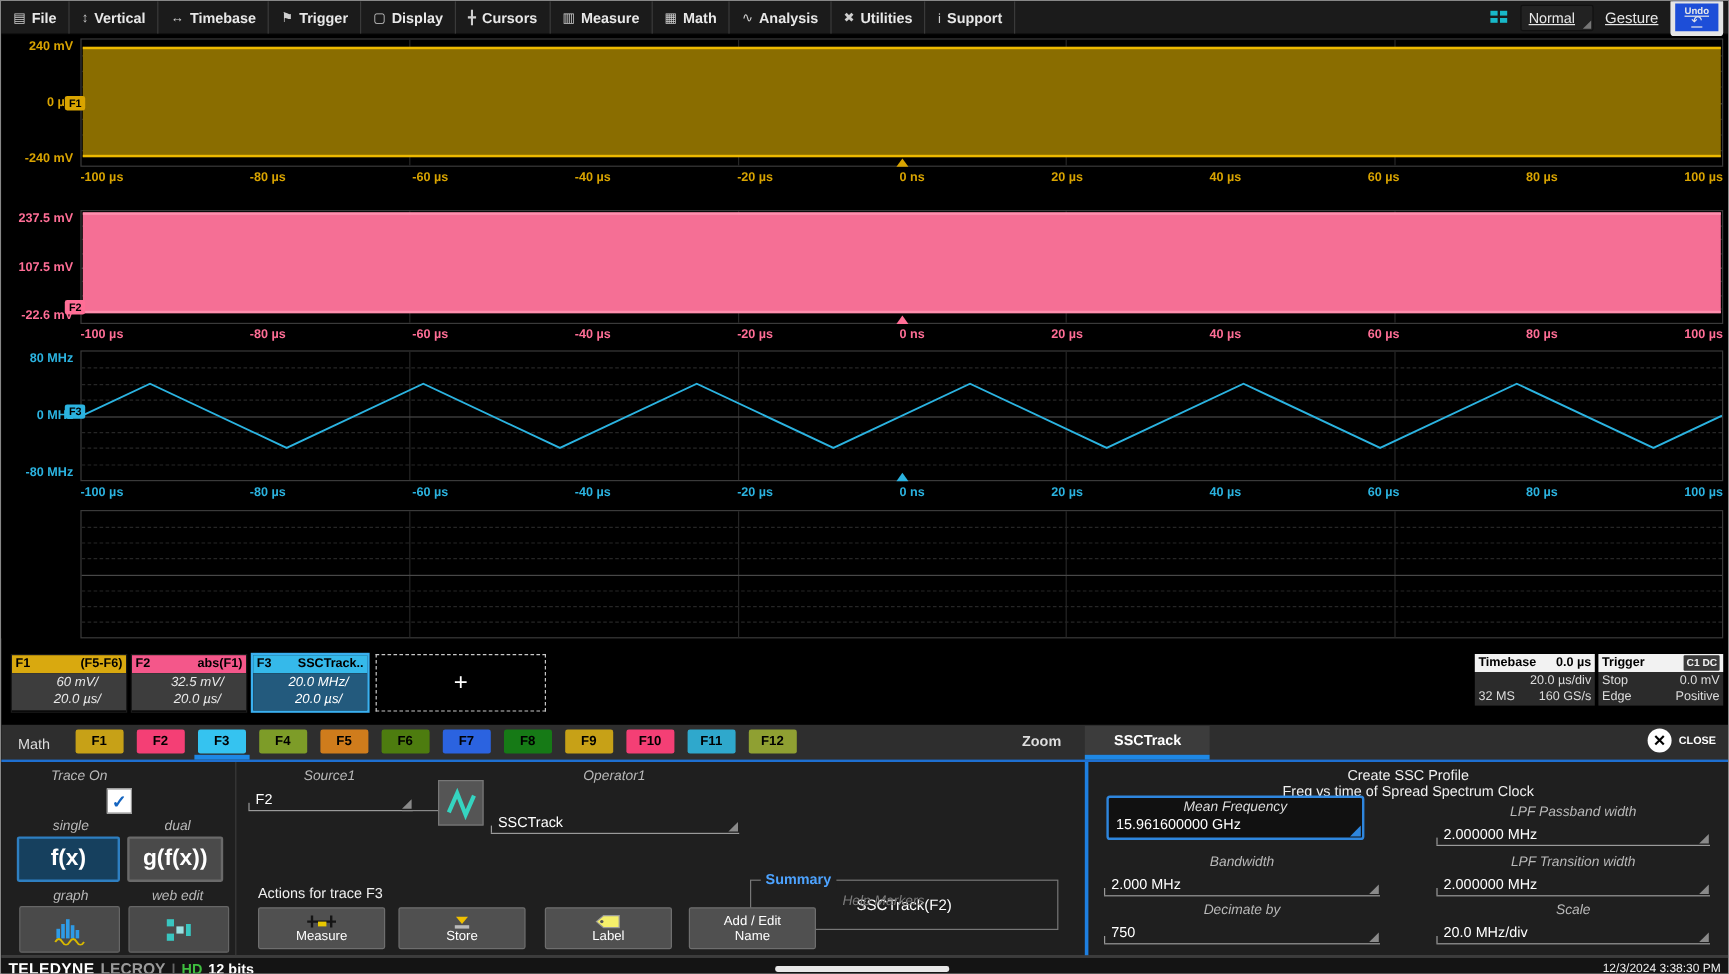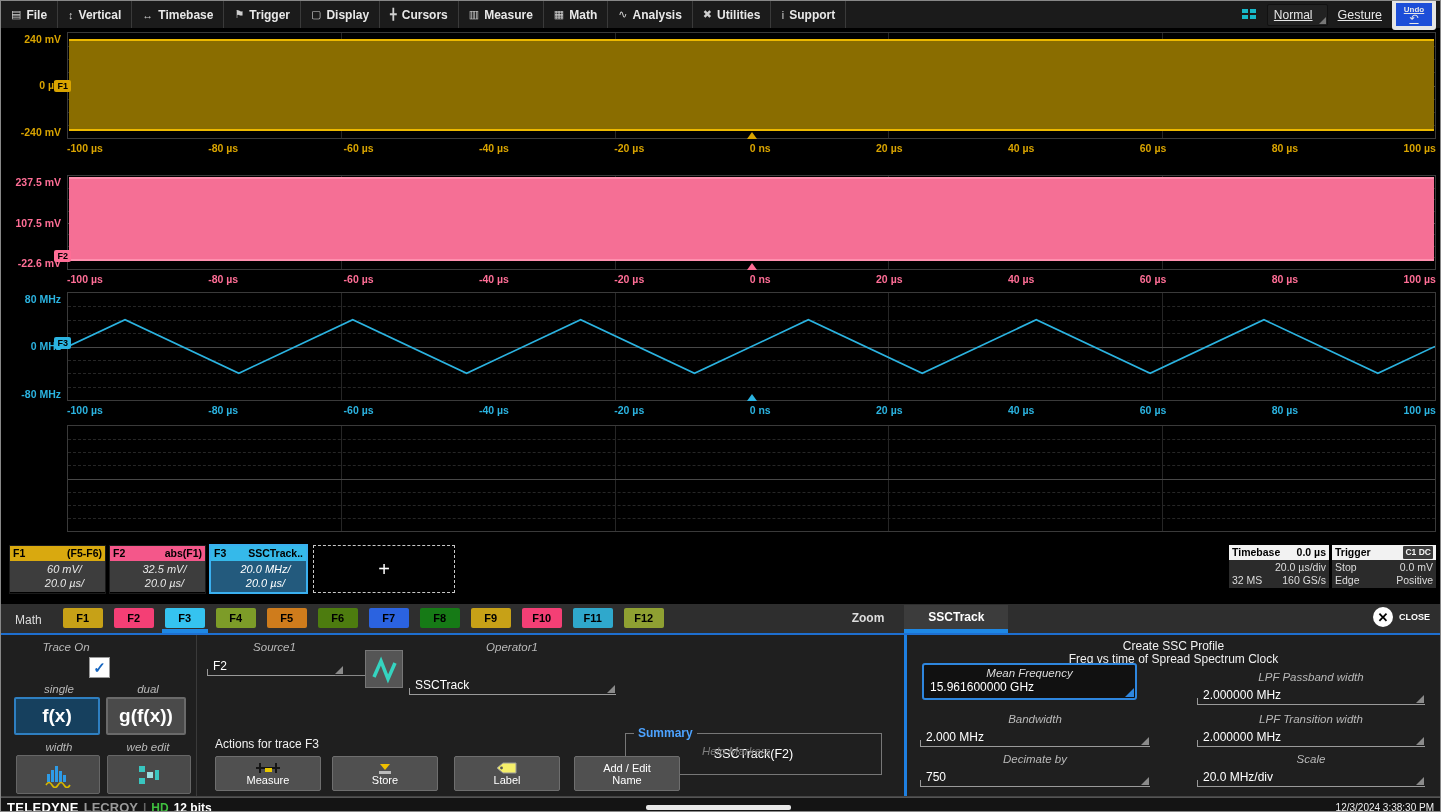--- a/index.html
+++ b/index.html
@@ -461,21 +461,21 @@
       <span>✓</span>
     </div>
     <div class="abs ital" style="left:15px;width:86px;text-align:center;top:48px;">single</div>
     <div class="abs ital" style="left:108px;width:78px;text-align:center;top:48px;">dual</div>
     <div class="abs bigbtn sel" style="left:13px;top:62px;">
       <span>f(x)</span>
     </div>
     <div class="abs bigbtn" style="left:105px;top:62px;width:80px;">
       <span>g(f(x))</span>
     </div>
-    <div class="abs ital" style="left:15px;width:86px;text-align:center;top:106px;">width</div>
+    <div class="abs ital" style="left:15px;width:86px;text-align:center;top:106px;">graph</div>
     <div class="abs ital" style="left:108px;width:78px;text-align:center;top:106px;">web edit</div>
     <div class="abs iconbtn" style="left:15px;top:120px;">
       <svg width="30" height="26">
         <g fill="#2e9be6">
             <rect x="4" y="12" width="3" height="8"></rect>
             <rect x="8" y="8" width="3" height="12"></rect>
         <rect x="12" y="4" width="3" height="16"></rect>
             <rect x="16" y="9" width="3" height="11"></rect>
             <rect x="20" y="13" width="3" height="7"></rect>
           </g>

